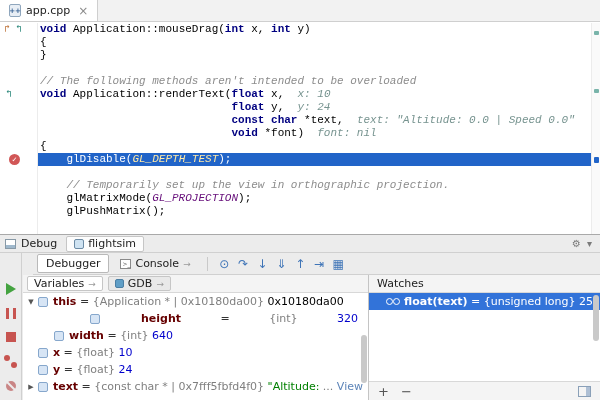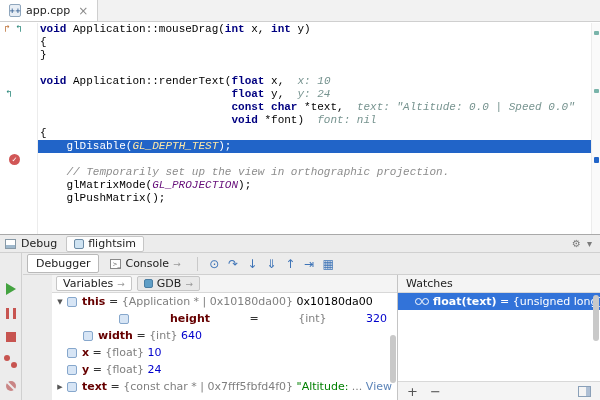--- a/index.html
+++ b/index.html
@@ -44,21 +44,21 @@
   #debugwin{ position:absolute; left:0; right:0; top:234px; bottom:0; background:#ececec; border-top:1px solid #a9a9a9; }
   #dstrip{ height:18px; display:flex; align-items:center; gap:5px; padding:0 5px; border-bottom:1px solid #d0d0d0; }
   .debug-window-icon{ width:11px; height:10px; border:1px solid #8899a6; background:#fff; position:relative; }
   .debug-window-icon::after{ content:""; position:absolute; left:0; right:0; bottom:0; height:3px; background:#9fb8cc; }
   .session-tab{ display:flex; align-items:center; gap:4px; background:#fdfdfd; border:1px solid #c6c6c6;
                 border-radius:2px; padding:7px 7px; height:15px; margin-left:4px; }
   .run-config-icon{ width:10px; height:10px; border:1px solid #6d8ca6; background:#cfe3f2; border-radius:2px; }
   #dstrip .spacer{ flex:1; }
   .hdr-ic{ color:#7b7b7b; font-size:10px; padding:0 3px; }
 
-  #dtoolbar{ position:absolute; left:23px; right:0; top:18px; height:22px; background:#ececec;
+  #dtoolbar{ position:absolute; left:33px; right:0; top:18px; height:22px; background:#ececec;
              border-bottom:1px solid #d0d0d0; display:flex; align-items:center; gap:2px; padding:0 4px; }
   .dbtab{ display:flex; align-items:center; gap:4px; padding:2px 8px; border:1px solid transparent; }
   .dbtab.sel{ background:#fff; border-color:#b9b9b9; border-radius:2px; }
   .console-icon{ width:11px; height:10px; border:1px solid #8a8a8a; background:#fff; position:relative; }
   .console-icon::after{ content:">_"; position:absolute; left:1px; top:0px; font-size:6px; color:#555; }
   .tab-arrow{ color:#999; font-size:9px; }
   .vsep{ width:1px; height:14px; background:#c9c9c9; margin:0 5px; }
   .stepicon{ width:19px; text-align:center; color:#3e74b7; font-size:12px; }
 
   #lstrip{ position:absolute; left:0; top:18px; bottom:0; width:22px; background:#ececec; border-right:1px solid #d0d0d0;
@@ -67,21 +67,21 @@
   .pause-icon{ width:10px; height:11px; border-left:3px solid #c75450; border-right:3px solid #c75450; }
   .stop-icon{ width:10px; height:10px; background:#c75450; }
   .view-breakpoints-icon{ position:relative; width:13px; height:13px; }
   .view-breakpoints-icon::before,.view-breakpoints-icon::after{ content:""; position:absolute; width:6px; height:6px; border-radius:50%; background:#c75450; }
   .view-breakpoints-icon::before{ left:0; top:0; }
   .view-breakpoints-icon::after{ right:0; bottom:0; }
   .mute-breakpoints-icon{ width:10px; height:10px; border-radius:50%; background:#c98585; position:relative; }
   .mute-breakpoints-icon::after{ content:""; position:absolute; left:-1px; top:4px; width:12px; height:2px; background:#ececec; transform:rotate(45deg); }
 
   
-  #panes{ position:absolute; left:23px; right:0; top:40px; bottom:0; display:flex;padding-left:29px; }
+  #panes{ position:absolute; left:23px; right:0; top:40px; bottom:0; display:flex; }
   #varspane{ width:346px; background:#fff; border-right:1px solid #c4c4c4; position:relative; overflow:hidden; }
   #watchpane{ flex:1; background:#ffffff; position:relative; overflow:hidden; }
   .phead{ height:18px; background:#f4f4f4; border-bottom:1px solid #d8d8d8; display:flex; align-items:center; gap:5px; padding:0 4px; }
   .ptab{ display:flex; align-items:center; gap:4px; border:1px solid #c6c6c6; background:#fff; border-radius:2px; padding:0 6px; height:15px; }
   .ptab.unsel{ background:#e9e9e9; }
   .gdb-icon{ width:9px; height:9px; background:#5f9ec6; border:1px solid #4a7ea3; border-radius:2px; }
   .phead .title{ padding-left:4px; }
 
   .trow{ height:17px; display:flex; align-items:center; white-space:pre; }
   .trow.sel{ background:#3273d9; }
@@ -120,20 +120,21 @@
       <span class="close">×</span>
     </div>
   </div>
 
   <div id="editor">
     <div id="code-area">
         <div class="ln"><span class="tk-k">void </span><span class="tk-p">Application::mouseDrag(</span><span class="tk-k">int</span><span class="tk-p"> x, </span><span class="tk-k">int</span><span class="tk-p"> y)</span></div>
         <div class="ln"><span class="tk-p">{</span></div>
         <div class="ln"><span class="tk-p">}</span></div>
         <div class="ln"></div>
+        <div class="ln"><span class="tk-c">// The following methods aren't intended to be overloaded</span></div>
         <div class="ln"><span class="tk-k">void </span><span class="tk-p">Application::renderText(</span><span class="tk-k">float</span><span class="tk-p"> x,  </span><span class="tk-h">x: 10</span></div>
         <div class="ln"><span class="tk-p">                             </span><span class="tk-k">float</span><span class="tk-p"> y,  </span><span class="tk-h">y: 24</span></div>
         <div class="ln"><span class="tk-p">                             </span><span class="tk-k">const</span><span class="tk-p"> </span><span class="tk-k">char</span><span class="tk-p"> *text,  </span><span class="tk-h">text: "Altitude: 0.0 | Speed 0.0"</span></div>
         <div class="ln"><span class="tk-p">                             </span><span class="tk-k">void</span><span class="tk-p"> *font)  </span><span class="tk-h">font: nil</span></div>
         <div class="ln"><span class="tk-p">{</span></div>
         <div class="ln exec"><span class="tk-p">    glDisable(</span><span class="tk-m">GL_DEPTH_TEST</span><span class="tk-p">);</span></div>
         <div class="ln"></div>
         <div class="ln"><span class="tk-p">    </span><span class="tk-c">// Temporarily set up the view in orthographic projection.</span></div>
         <div class="ln"><span class="tk-p">    glMatrixMode(</span><span class="tk-m">GL_PROJECTION</span><span class="tk-p">);</span></div>
         <div class="ln"><span class="tk-p">    glPushMatrix();</span></div>

